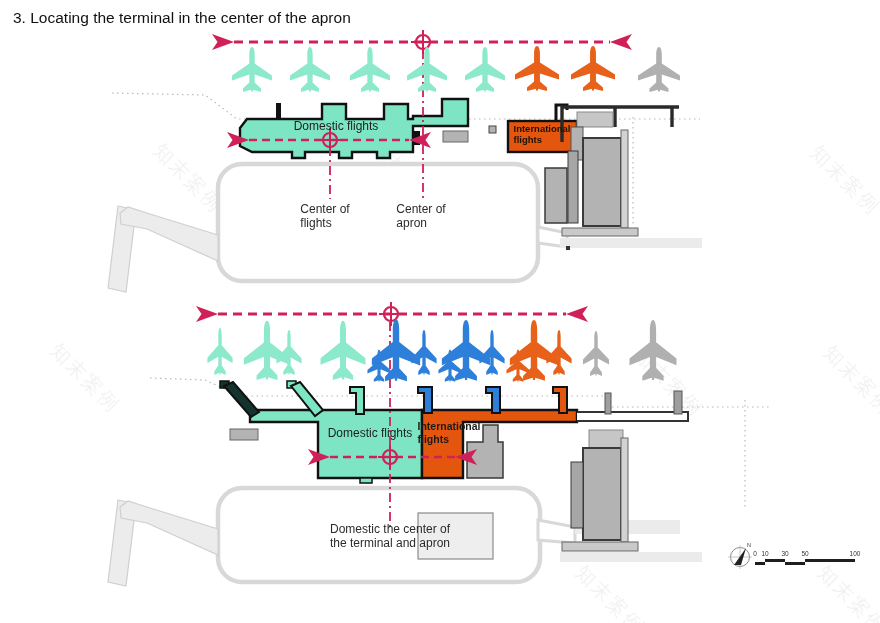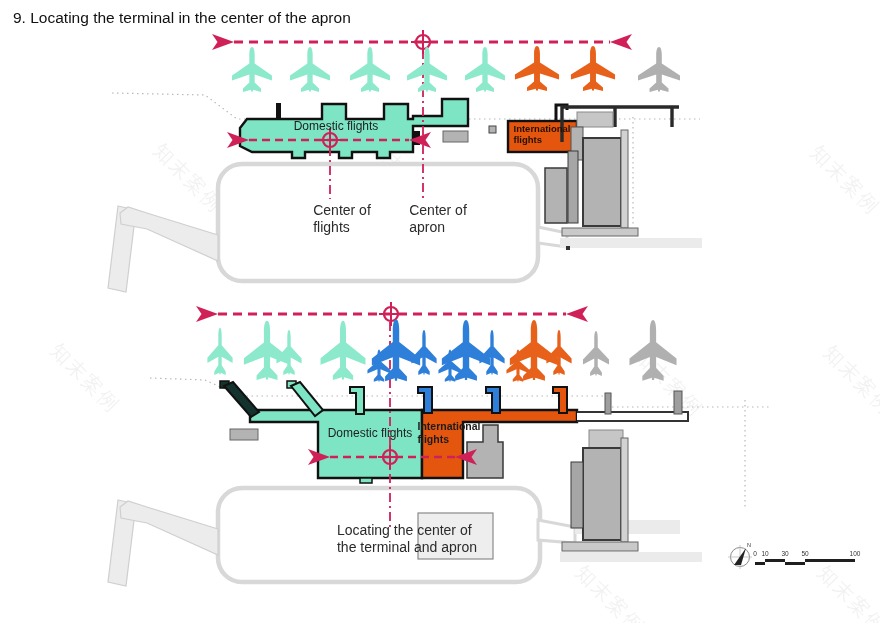--- a/index.html
+++ b/index.html
@@ -9,39 +9,39 @@
   .wm{position:absolute;font-size:20px;letter-spacing:2px;color:rgba(0,0,0,0.055);
       transform:translate(-50%,-50%) rotate(45deg);white-space:nowrap;
       font-family:"DejaVu Sans","Liberation Sans",sans-serif;}
   #art{position:absolute;left:0;top:0;z-index:1;}
   .label{position:absolute;z-index:2;transform:translateX(-50%);text-align:left;
          color:#1e1e1e;white-space:nowrap;line-height:1.18;}
   #page-title{position:absolute;left:13px;top:9px;z-index:2;font-size:15.5px;color:#111;}
   .lbl-domestic{font-size:12px;}
   .lbl-intl-top{font-size:9.5px;font-weight:600;color:#241104;line-height:1.15;}
   .lbl-intl-bottom{font-size:10.5px;font-weight:600;color:#1c1c1c;line-height:1.25;}
-  .lbl-note{font-size:14px;color:#2b2b2b;margin-left:17px;}
+  .lbl-note{font-size:12px;color:#2b2b2b;}
 </style>
 </head>
 <body>
 
 <div id="canvas">
 
   <div id="watermarks">
       <span class="wm" style="left: 188px; top: 178px;">知末案例</span>
       <span class="wm" style="left: 402px; top: 172px;">知末案例</span>
       <span class="wm" style="left: 845px; top: 180px;">知末案例</span>
       <span class="wm" style="left: 85px; top: 378px;">知末案例</span>
       <span class="wm" style="left: 668px; top: 382px;">知末案例</span>
       <span class="wm" style="left: 858px; top: 380px;">知末案例</span>
       <span class="wm" style="left: 610px; top: 600px;">知末案例</span>
       <span class="wm" style="left: 852px; top: 600px;">知末案例</span>
     </div>
 
-  <div id="page-title">9. Locating the terminal in the center of the apron</div>
+  <div id="page-title">3. Locating the terminal in the center of the apron</div>
 
   <svg id="art" width="880" height="623" viewBox="0 0 880 623">
     <defs>
       <path id="plane-shape" d="M0,-23 C1.8,-23 2.8,-19.5 2.8,-15 L2.8,-6.5 L21,5.5 L21,10.5 L2.8,4.5 L2.8,12.5
            L9.5,18.5 L9.5,22 L1,19.8 L1,21.5 L-1,21.5 L-1,19.8 L-9.5,22 L-9.5,18.5
            L-2.8,12.5 L-2.8,4.5 L-21,10.5 L-21,5.5 L-2.8,-6.5 L-2.8,-15
            C-2.8,-19.5 -1.8,-23 0,-23 Z"></path>
       <marker id="arrowhead" viewBox="-2 -9 26 18" refX="0" refY="0" markerWidth="26" markerHeight="18" orient="auto-start-reverse" markerUnits="userSpaceOnUse">
         <path d="M22,-8 L0,0 L22,8 L16.5,0 Z" fill="#D02058"></path>
       </marker>
@@ -207,16 +207,16 @@
     <div>Center of</div>
     <div>apron</div>
   </div>
 
   <div class="label lbl-domestic" style="left:370px;top:426px;">Domestic flights</div>
   <div class="label lbl-intl-bottom" style="left:449px;top:420px;">
     <div>International</div>
     <div>flights</div>
   </div>
   <div class="label lbl-note" style="left:390px;top:522px;">
-    <div>Locating the center of</div>
+    <div>Domestic the center of</div>
     <div>the terminal and apron</div>
   </div>
 </div>
 
 </body></html>

